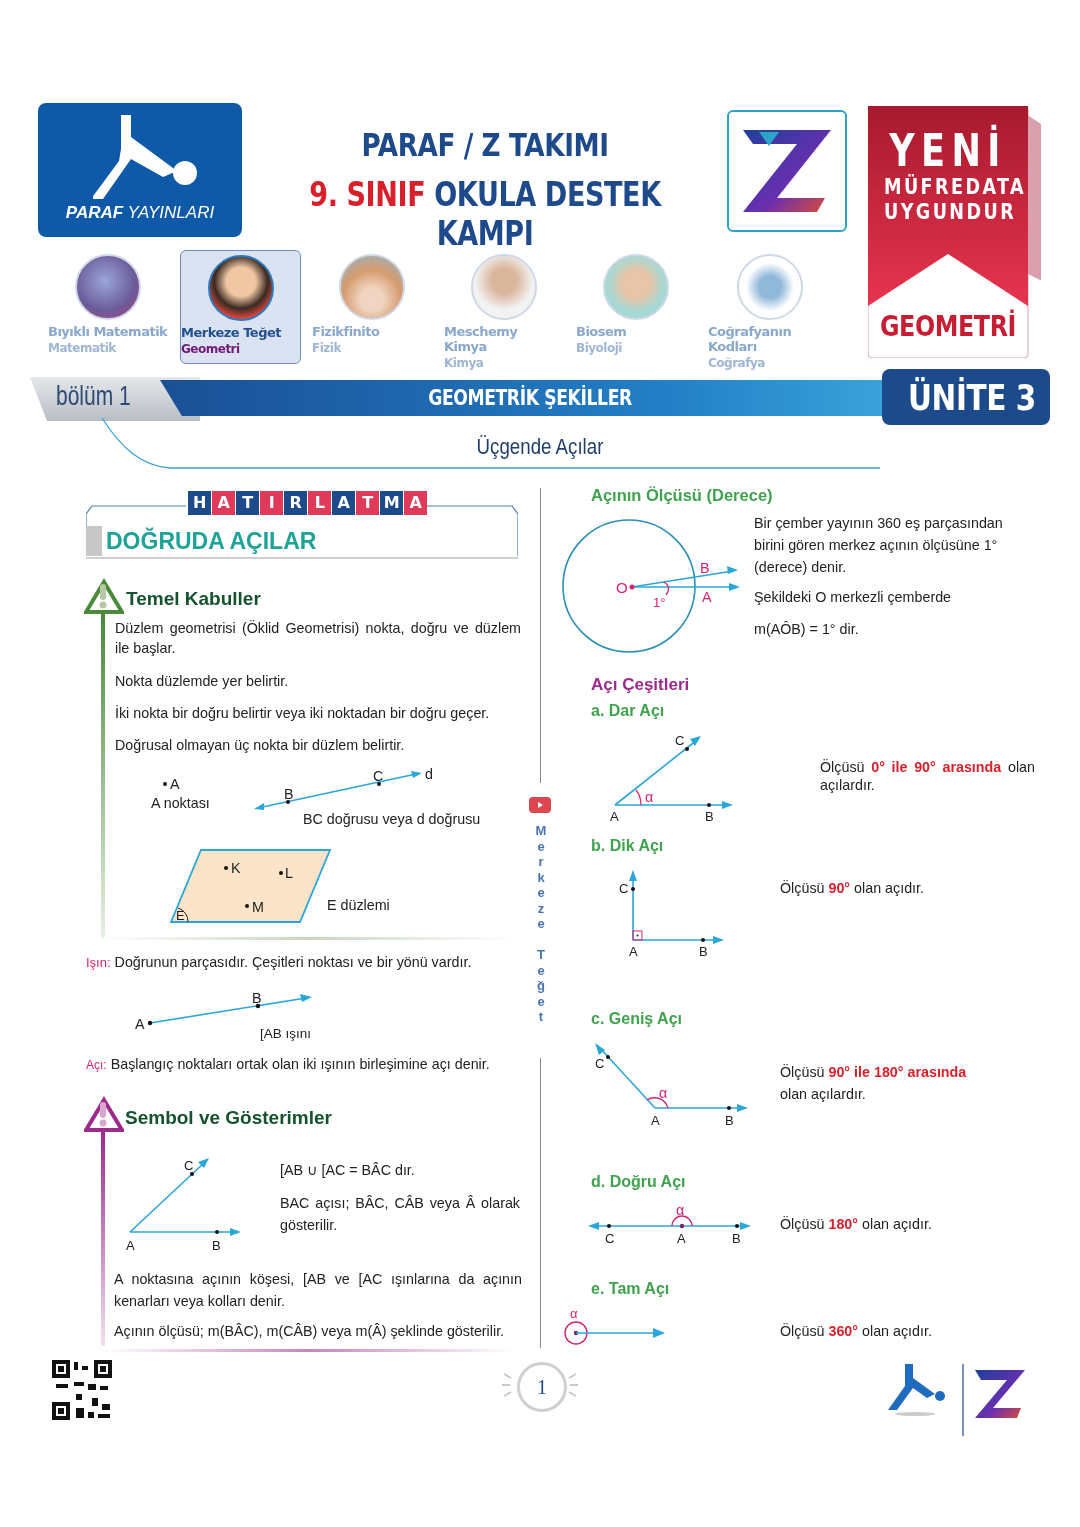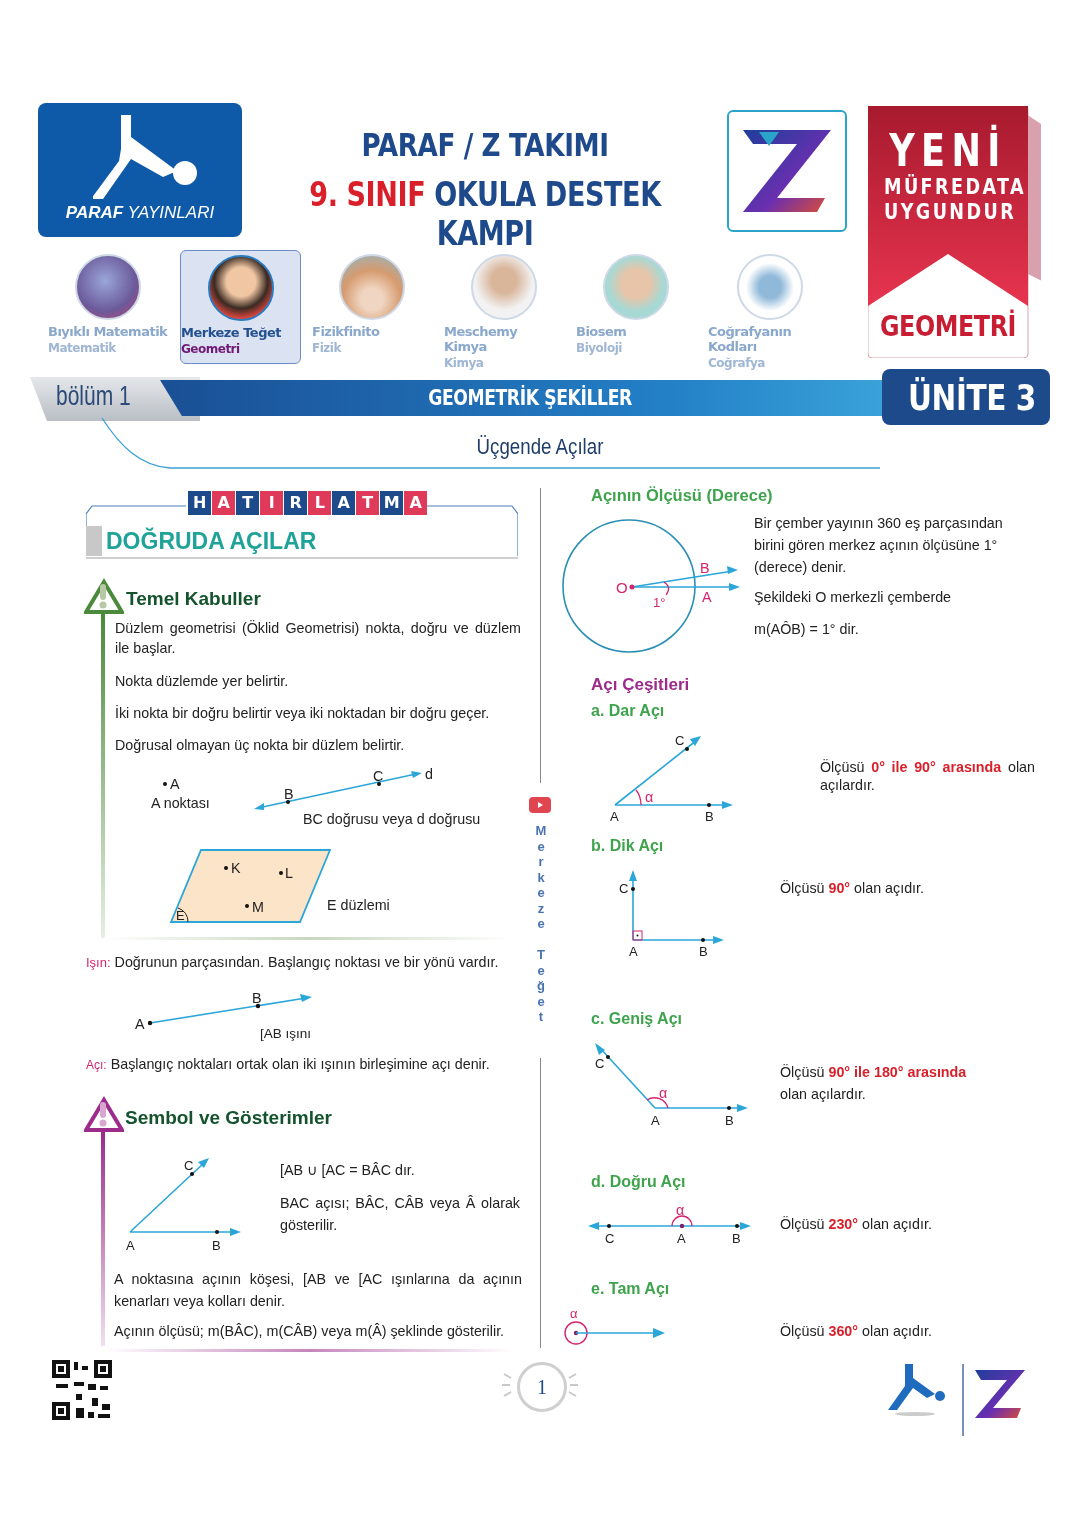--- a/index.html
+++ b/index.html
@@ -196,21 +196,21 @@
   <circle cx="113" cy="25" r="2" fill="#111"></circle>
   <circle cx="79" cy="58" r="2" fill="#111"></circle>
 </svg>
 <div class="abs body" style="left:231px;top:858px">K</div>
 <div class="abs body" style="left:285px;top:863px">L</div>
 <div class="abs body" style="left:252px;top:897px">M</div>
 <div class="abs body" style="left:176px;top:906px;font-size:13px">E</div>
 <div class="abs body" style="left:327px;top:895px">E düzlemi</div>
 <div class="abs" style="left:104px;top:937px;width:410px;height:3px;background:linear-gradient(90deg,#fff,#c9d6c0,#fff)"></div>
 
-<div class="abs body" style="left:86px;top:952px"><span class="lbl-pink" style="font-size:13px">Işın:</span><span> Doğrunun parçasından. Başlangıç noktası ve bir yönü vardır.</span></div>
+<div class="abs body" style="left:86px;top:952px"><span class="lbl-pink" style="font-size:13px">Işın:</span><span> Doğrunun parçasıdır. Çeşitleri noktası ve bir yönü vardır.</span></div>
 <svg class="abs" style="left:140px;top:990px" width="180" height="40">
   <line x1="10" y1="33" x2="166" y2="8" stroke="#2aa6d8" stroke-width="1.6"></line>
   <polygon points="172,7 160,4 162,12" fill="#2aa6d8"></polygon>
   <circle cx="10" cy="33" r="2.2" fill="#111"></circle>
   <circle cx="118" cy="16" r="2.2" fill="#111"></circle>
 </svg>
 <div class="abs body" style="left:135px;top:1014px">A</div>
 <div class="abs body" style="left:252px;top:988px">B</div>
 <div class="abs body" style="left:260px;top:1024px;font-size:13.5px">[AB ışını</div>
 
@@ -330,21 +330,21 @@
   <polygon points="166,16 155,12 155,20" fill="#2aa6d8"></polygon>
   <circle cx="24" cy="16" r="2" fill="#111"></circle>
   <circle cx="97" cy="16" r="2.2" fill="#7b1e6e"></circle>
   <circle cx="152" cy="16" r="2" fill="#111"></circle>
   <path d="M87,16 A10,10 0 0 1 107,16" stroke="#d6246e" fill="none" stroke-width="1.3"></path>
 </svg>
 <div class="abs body" style="left:676px;top:1200px;color:#d6246e">α</div>
 <div class="abs body" style="left:605px;top:1229px;font-size:13px">C</div>
 <div class="abs body" style="left:677px;top:1229px;font-size:13px">A</div>
 <div class="abs body" style="left:732px;top:1229px;font-size:13px">B</div>
-<div class="abs body" style="left:780px;top:1214px"><span>Ölçüsü </span><span class="red">230°</span><span> olan açıdır.</span></div>
+<div class="abs body" style="left:780px;top:1214px"><span>Ölçüsü </span><span class="red">180°</span><span> olan açıdır.</span></div>
 
 <div class="abs sub-head" style="left:565px;top:1280px;color:#3fa34d;font-size:16px">e. Tam Açı</div>
 <svg class="abs" style="left:562px;top:1318px" width="110" height="32">
   <circle cx="14" cy="15" r="11" fill="none" stroke="#d6246e" stroke-width="1.4"></circle>
   <circle cx="14" cy="15" r="2.2" fill="#7b1e6e"></circle>
   <line x1="14" y1="15" x2="97" y2="15" stroke="#2aa6d8" stroke-width="1.6"></line>
   <polygon points="103,15 91,10 91,20" fill="#2aa6d8"></polygon>
 </svg>
 <div class="abs body" style="left:570px;top:1304px;color:#d6246e;font-size:13px">α</div>
 <div class="abs body" style="left:780px;top:1321px"><span>Ölçüsü </span><span class="red">360°</span><span> olan açıdır.</span></div>

